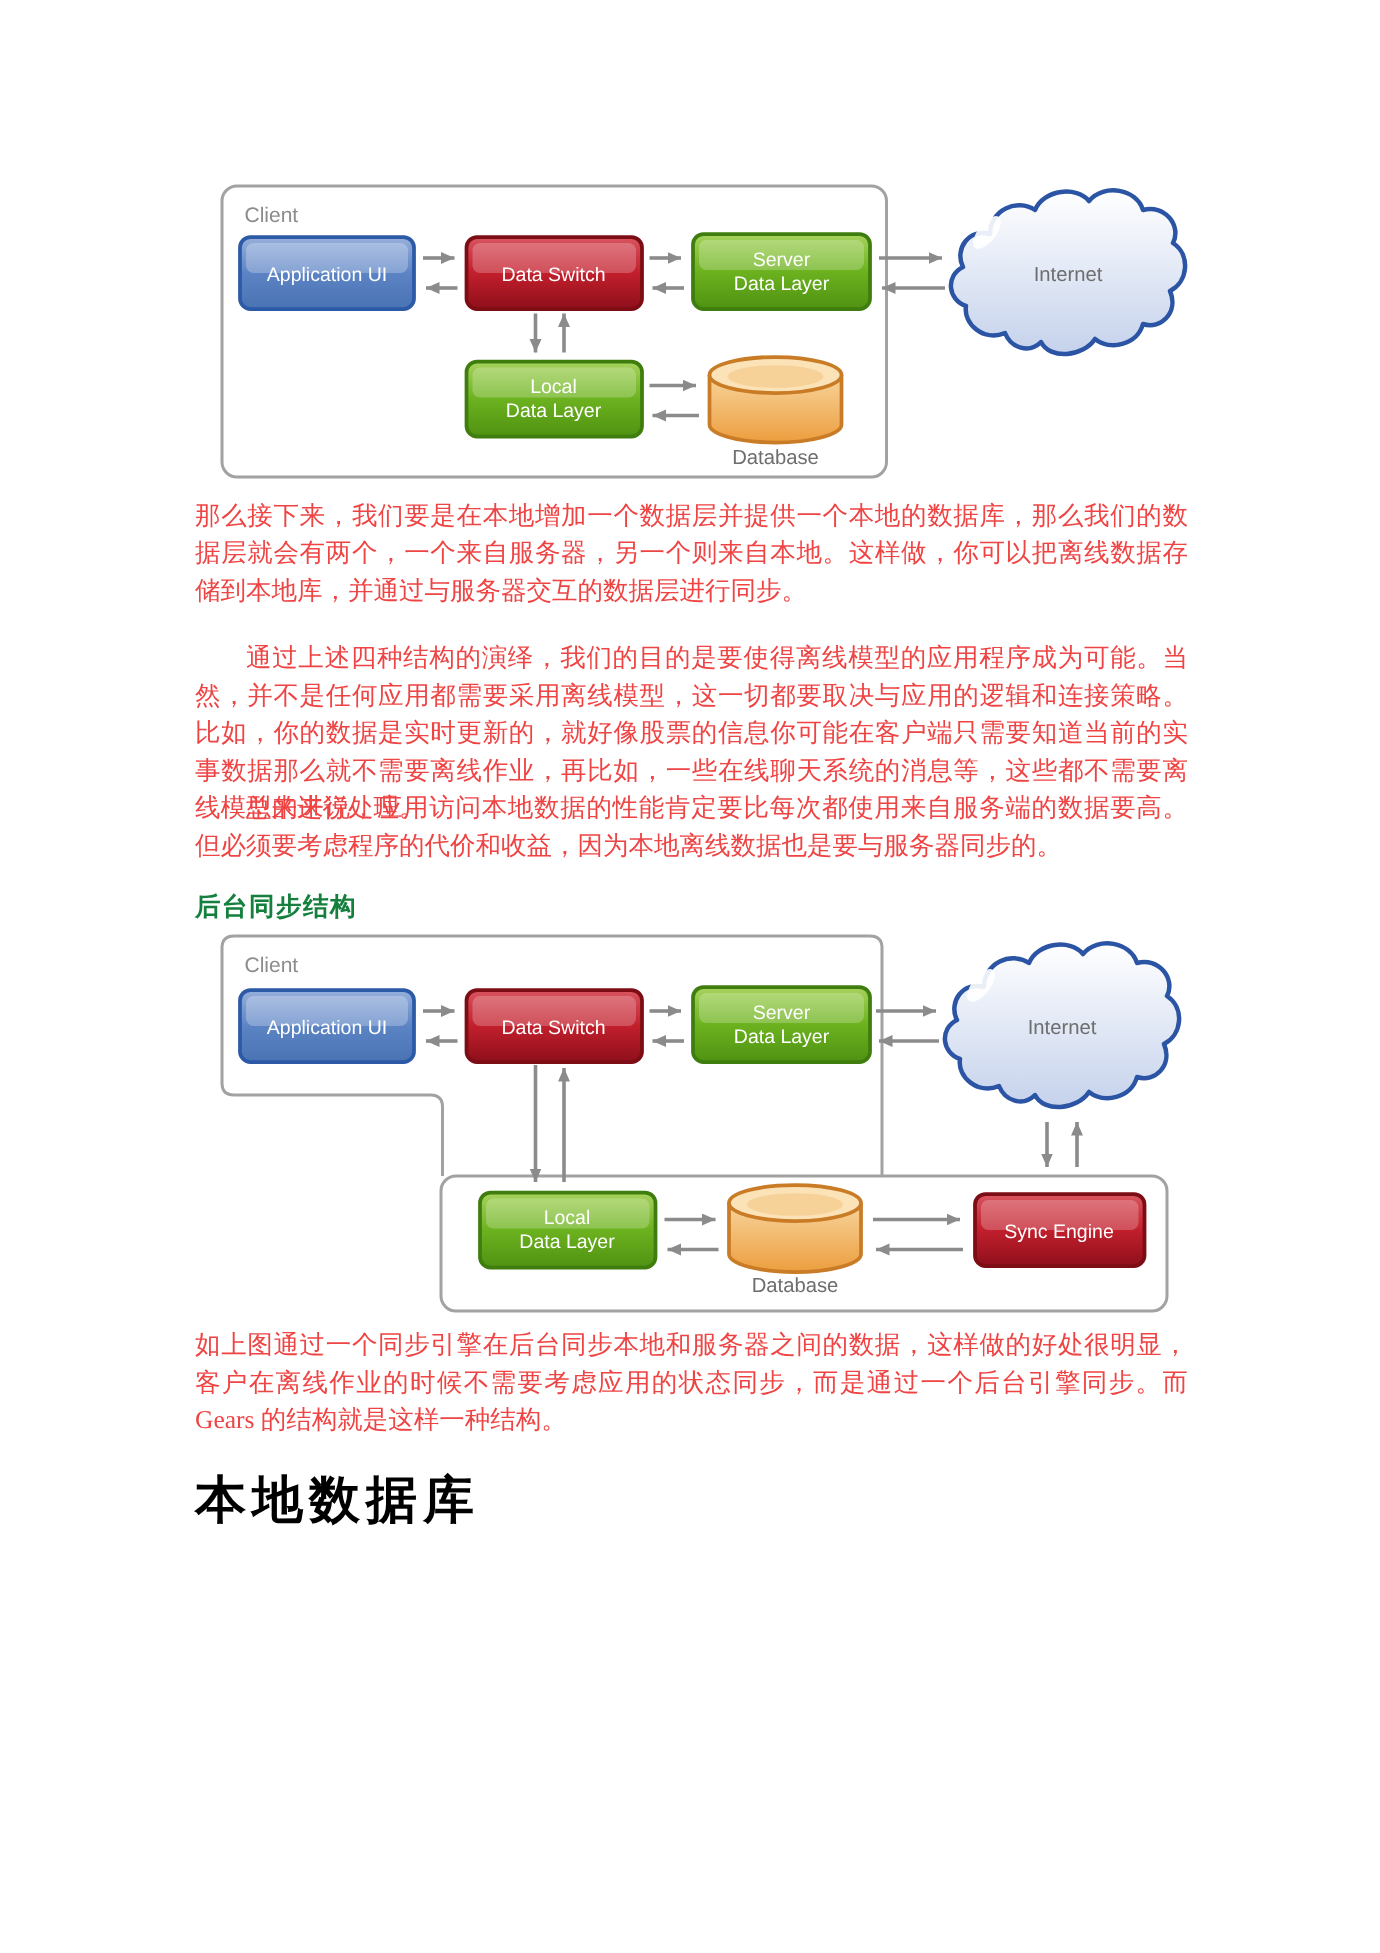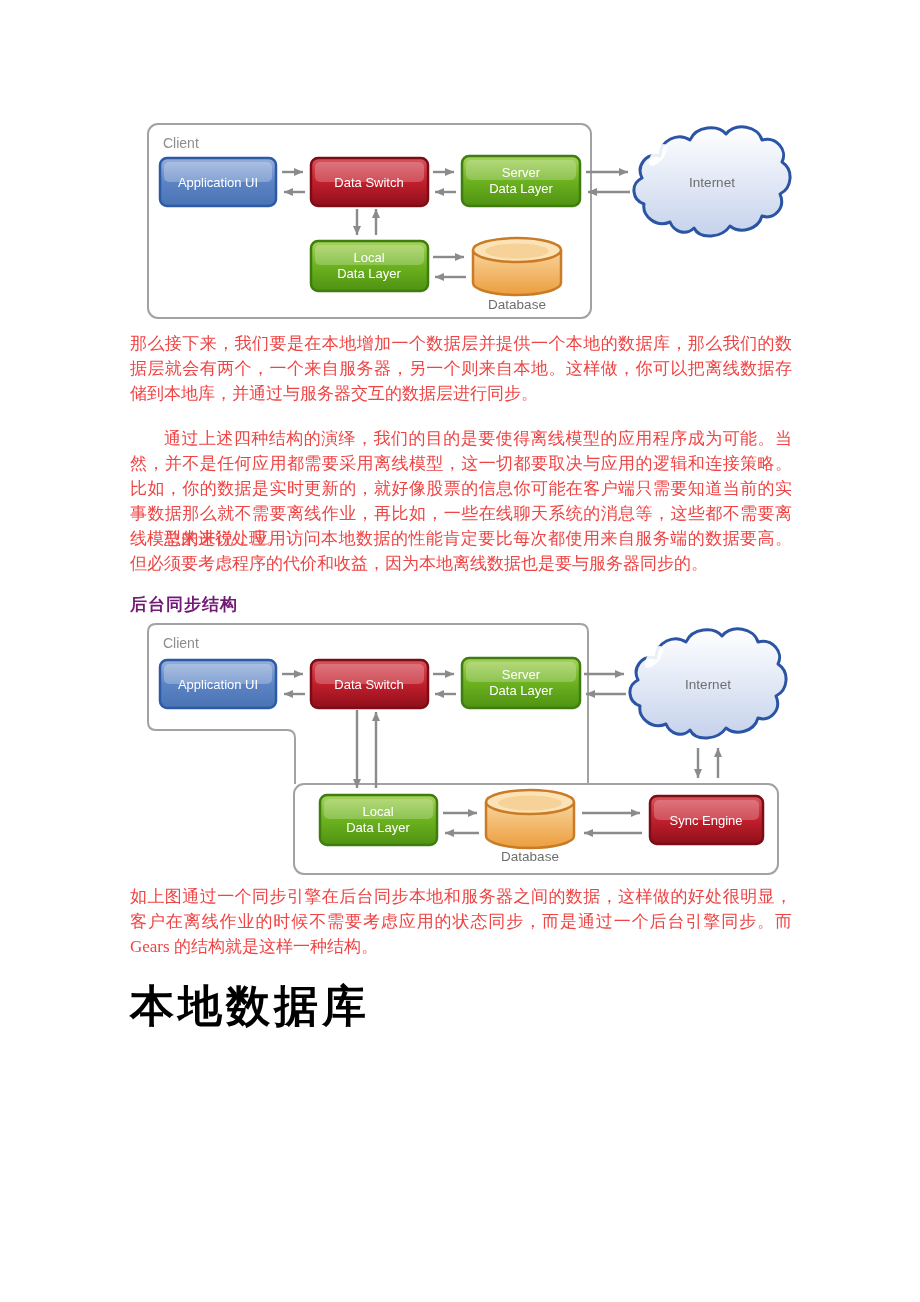--- a/index.html
+++ b/index.html
@@ -8,23 +8,23 @@
   .watermark{position:absolute;left:224px;top:600px;width:480px;
              font-family:"DejaVu Sans","Liberation Sans",sans-serif;
              font-size:52px;font-weight:400;color:#e0e0e0;letter-spacing:0px;
              white-space:nowrap;user-select:none;}
   .diag{position:absolute;}
   .body-text{position:absolute;left:130px;width:662px;margin:0;
              font-size:17px;line-height:25px;text-align:justify;color:#ef4444;}
   .ind{text-indent:2em;}
   .h-small{position:absolute;left:130px;margin:0;
            font-family:"Liberation Sans","DejaVu Sans",sans-serif;
-           font-size:17px;font-weight:bold;color:#701a75;letter-spacing:1px;}
+           font-size:17px;font-weight:bold;color:#15803d;letter-spacing:1px;}
   .h-big{position:absolute;left:130px;margin:0;
-         font-size:44px;font-weight:bold;color:#000;letter-spacing:4px;
+         font-size:34px;font-weight:bold;color:#000;letter-spacing:4px;
          font-family:Liberation Sans, sans-serif;}
   
   .box-label{fill:#ffffff;font-family:"Liberation Sans","DejaVu Sans",sans-serif;font-size:13px;}
   .dim-label{fill:#6e6e6e;font-family:"Liberation Sans","DejaVu Sans",sans-serif;font-size:13.5px;}
   .client-label{fill:#8c8c8c;font-family:"Liberation Sans","DejaVu Sans",sans-serif;font-size:14px;}
   .arrow{stroke:#8b8b8b;stroke-width:2.4;marker-end:url(#arrHead);}
   .container-line{fill:none;stroke:#a2a2a2;stroke-width:2;}
 </style>
 </head>
 <body>

